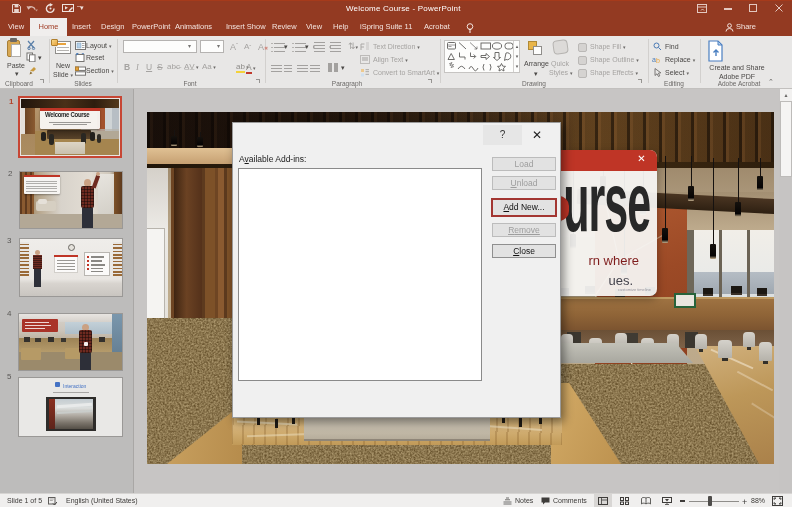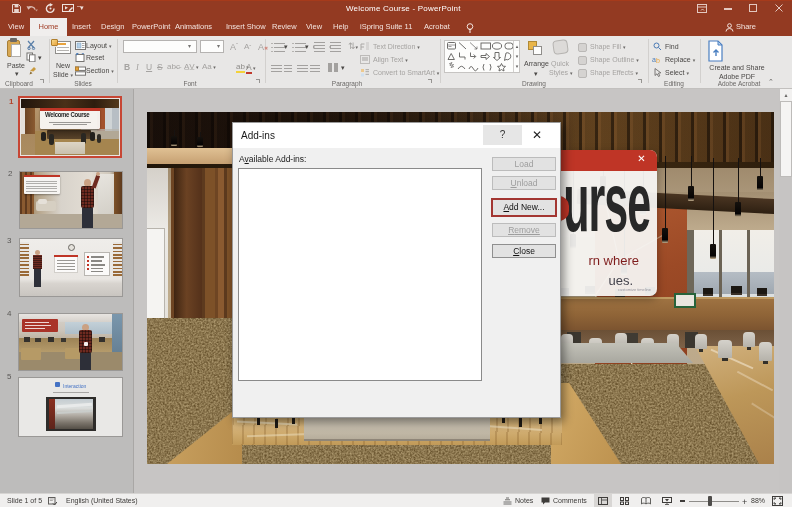--- a/index.html
+++ b/index.html
@@ -554,23 +554,20 @@
     <div class="abs" style="left:468px;top:175px;width:36px;text-align:right;font-size:4px;color:#9a98a0;">customize timeline</div>
 
     <div class="abs" style="left:398px;top:84px;width:24px;height:25px;background:#c23527;border-radius:0 10px 10px 0;"></div>
   </div>
 
   <div id="vscroll"></div>
   <div class="abs" style="left:780px;top:89px;width:12px;height:12px;background:#f2f1f0;text-align:center;font-size:6px;color:#6a6866;line-height:12px;">▴</div>
   <div class="abs" style="left:780px;top:101px;width:12px;height:76px;background:#f5f4f3;border:1px solid #bdbbb9;"></div>
 
   <div id="dialog">
-    <div id="dlgtitle">
-        <span class="t">Add-ins</span>
-      </div>
     <div style="position:absolute;left:250px;top:2px;width:39px;height:20px;background:#e6e6e6;text-align:center;font-size:10px;color:#333;line-height:20px;">?</div>
     <div style="position:absolute;left:299px;top:5px;font-size:12px;color:#222;">✕</div>
     <div style="position:absolute;left:6px;top:31px;font-size:8.5px;color:#1a1a1a;">A<u>v</u>ailable Add-ins:</div>
     <div style="position:absolute;left:5px;top:45px;width:244px;height:213px;background:#fff;border:1px solid #8a8a8a;"></div>
     <div class="dlgbtn" style="left:259px;top:34px;">Load</div>
     <div class="dlgbtn" style="left:259px;top:53px;"><u>U</u>nload</div>
     <div class="dlgbtn on" style="left:258px;top:75px;width:66px;height:19px;border:2px solid #a33632;line-height:15px;"><u>A</u>dd New...</div>
     <div class="dlgbtn" style="left:259px;top:100px;text-decoration:underline;"><u>R</u>emove</div>
     <div class="dlgbtn on" style="left:259px;top:121px;"><u>C</u>lose</div>
   </div>

